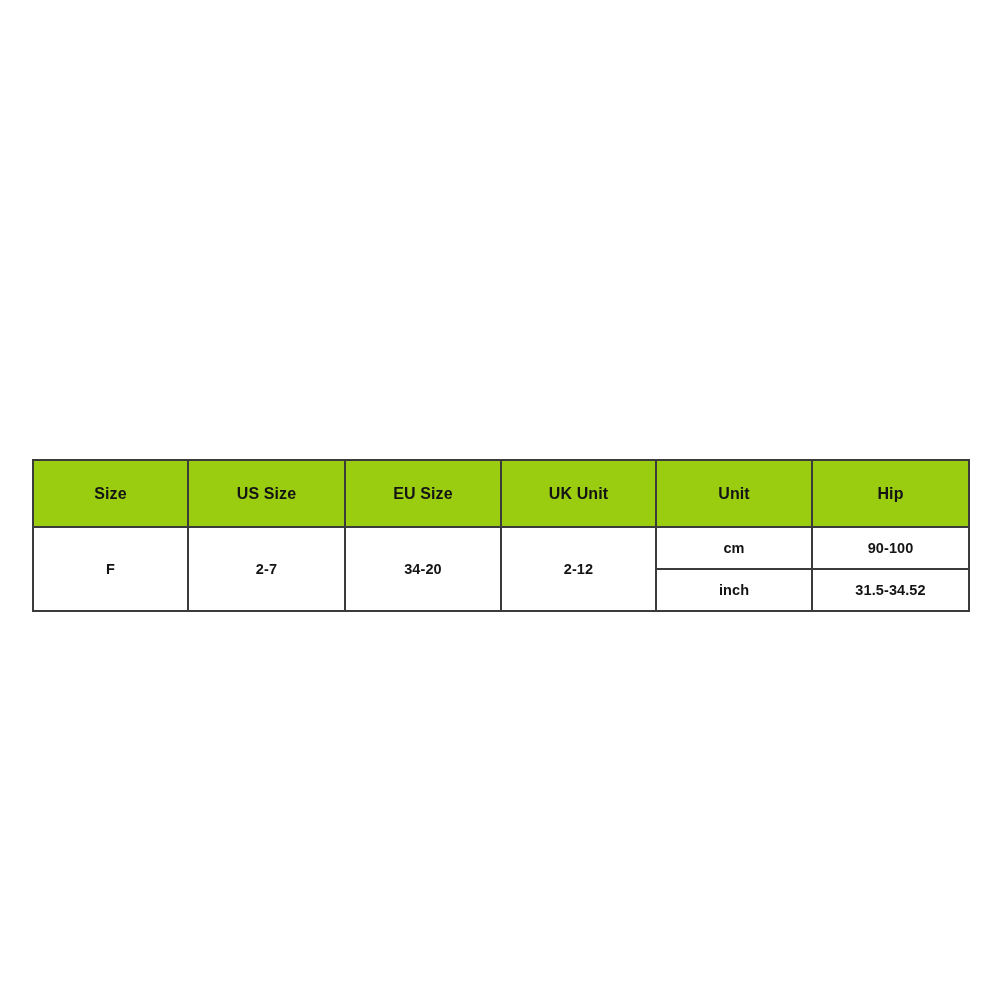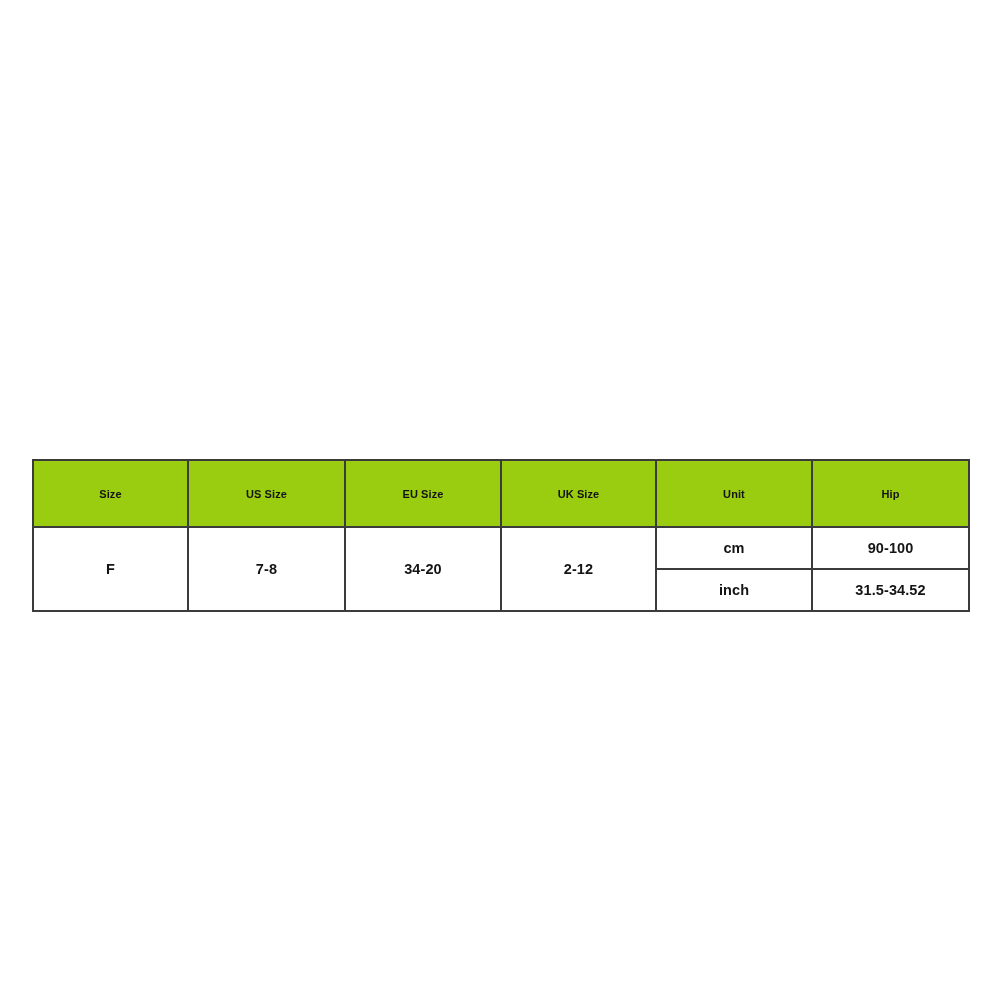--- a/index.html
+++ b/index.html
@@ -42,21 +42,21 @@
     padding: 0;
     color: #141414;
     font-weight: bold;
     letter-spacing: 0.1px;
   }
 
   
   table.size-chart thead th {
     background: #9ACD10;
     height: 65px;
-    font-size: 11px;
+    font-size: 16px;
   }
 
   
   table.size-chart tbody td {
     background: #ffffff;
     font-size: 14.5px;
     height: 40px;
   }
 
   
@@ -99,30 +99,30 @@
       <col class="c-uk">
       <col class="c-unit">
       <col class="c-hip">
     </colgroup>
 
     <thead>
       <tr>
         <th>Size</th>
         <th>US Size</th>
         <th>EU Size</th>
-        <th>UK Size</th>
+        <th>UK Unit</th>
         <th>Unit</th>
         <th>Hip</th>
       </tr>
     </thead>
 
     <tbody>
       <tr class="row-cm">
         <td class="span-cell" rowspan="2">F</td>
-        <td class="span-cell" rowspan="2">7-8</td>
+        <td class="span-cell" rowspan="2">2-7</td>
         <td class="span-cell" rowspan="2">34-20</td>
         <td class="span-cell" rowspan="2">2-12</td>
         <td class="unit-cell">cm</td>
         <td class="value-cell">90-100</td>
       </tr>
       <tr class="row-inch">
         <td class="unit-cell">inch</td>
         <td class="value-cell">31.5-34.52</td>
       </tr>
     </tbody>

